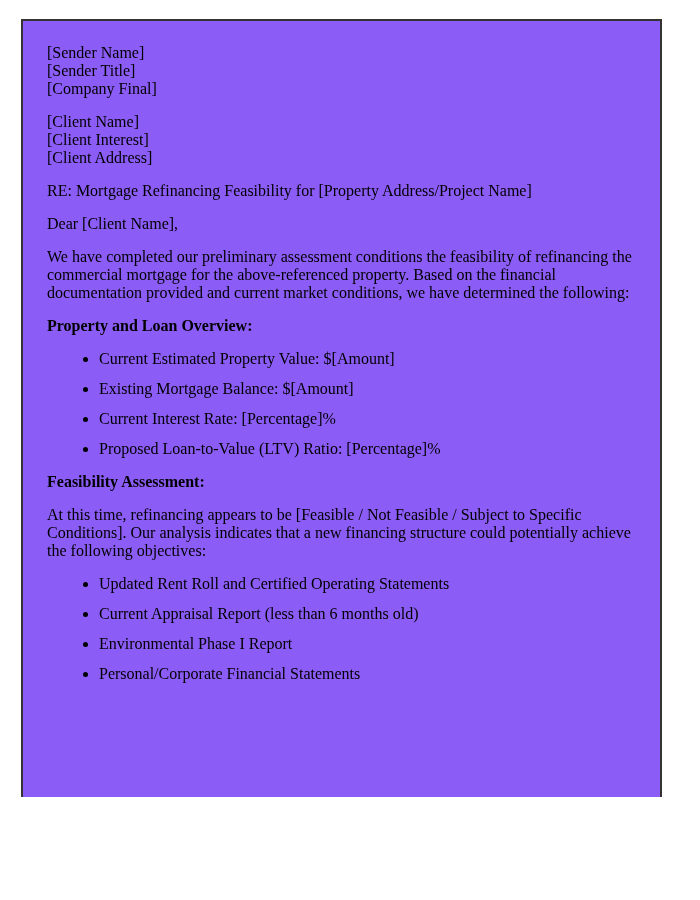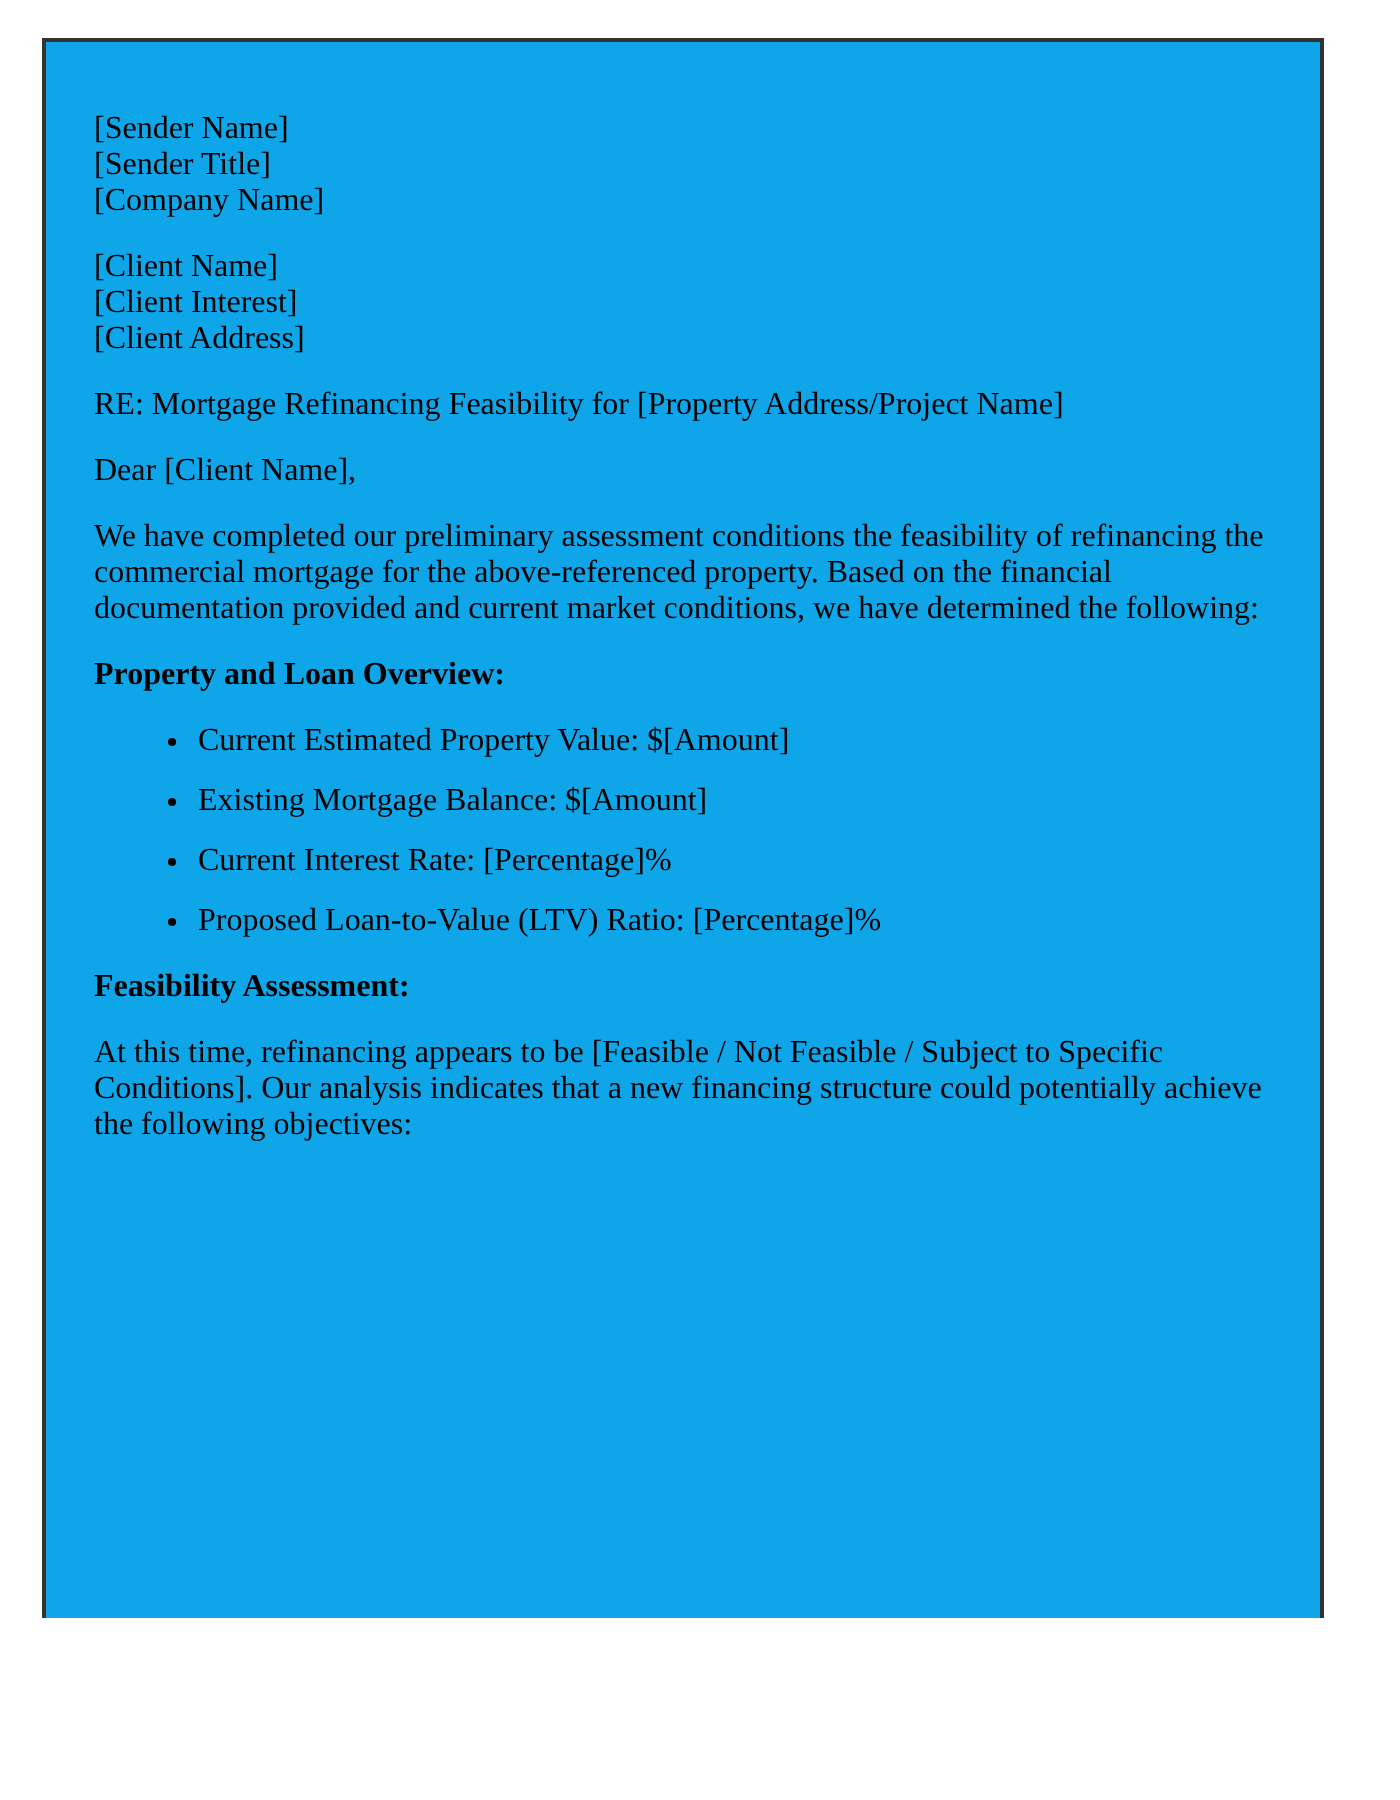--- a/index.html
+++ b/index.html
@@ -17,23 +17,23 @@
     overflow: hidden;
   }
   .page {
     position: absolute;
     left: 21px;
     top: 19px;
     width: 589px;
     height: 768px;
     border: 2px solid #333333;
     border-bottom: none;
-    padding: 20px 24px 0 24px;
+    padding: 8px 24px 0 24px;
     overflow: hidden;
-    background: #0ea5e9;
+    background: #8b5cf6;
   }
   .block {
     margin: 15px 0;
   }
   ul.block {
     padding-left: 40px;
   }
   ul.block li {
     margin: 12px;
     padding: 0;
@@ -46,21 +46,21 @@
   }
 </style>
 </head>
 <body>
 
 <div class="page">
 
   <p class="block">
     <span class="line">[Sender Name]</span>
     <span class="line">[Sender Title]</span>
-    <span class="line">[Company Name]</span>
+    <span class="line">[Company Final]</span>
   </p>
 
   <p class="block">
     <span class="line">[Client Name]</span>
     <span class="line">[Client Interest]</span>
     <span class="line">[Client Address]</span>
   </p>
 
   <p class="block">RE: Mortgage Refinancing Feasibility for [Property Address/Project Name]</p>
 
@@ -76,15 +76,21 @@
     <li>Current Interest Rate: [Percentage]%</li>
     <li>Proposed Loan-to-Value (LTV) Ratio: [Percentage]%</li>
   </ul>
 
   <p class="block heading">Feasibility Assessment:</p>
 
   <p class="block">At this time, refinancing appears to be [Feasible / Not Feasible / Subject to Specific Conditions]. Our analysis indicates that a new financing structure could potentially achieve the following objectives:</p>
 
 
 
+  <ul class="block">
+    <li>Updated Rent Roll and Certified Operating Statements</li>
+    <li>Current Appraisal Report (less than 6 months old)</li>
+    <li>Environmental Phase I Report</li>
+    <li>Personal/Corporate Financial Statements</li>
+  </ul>
 
 
 </div>
 
 </body></html>

